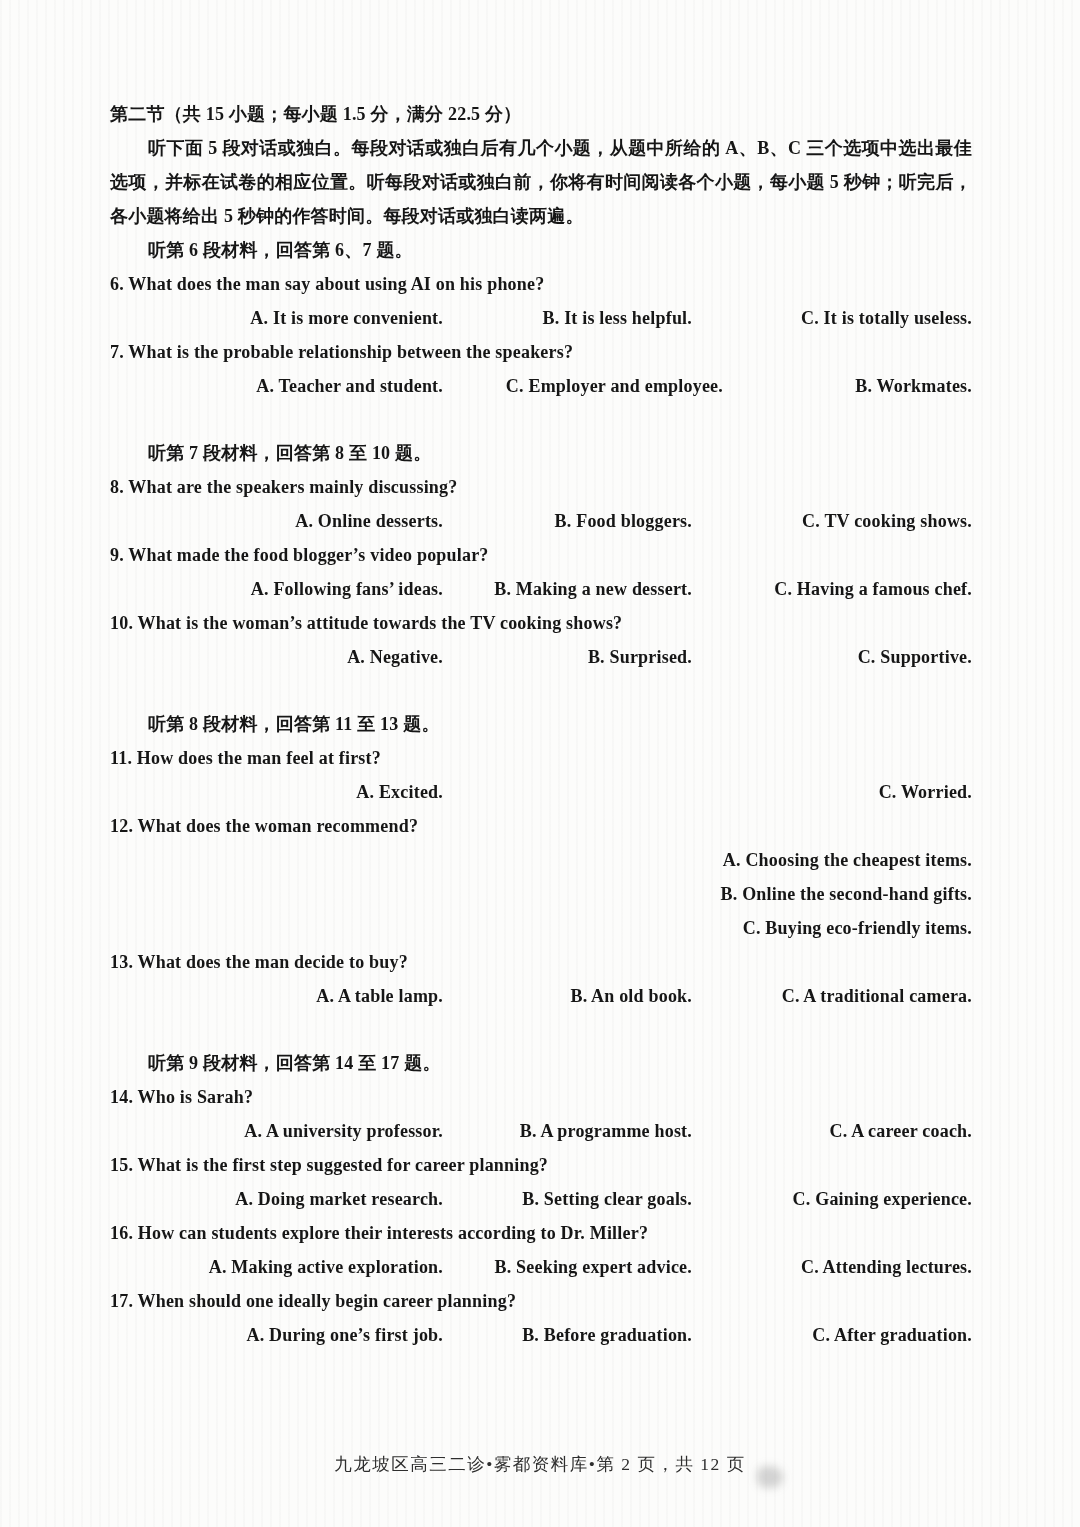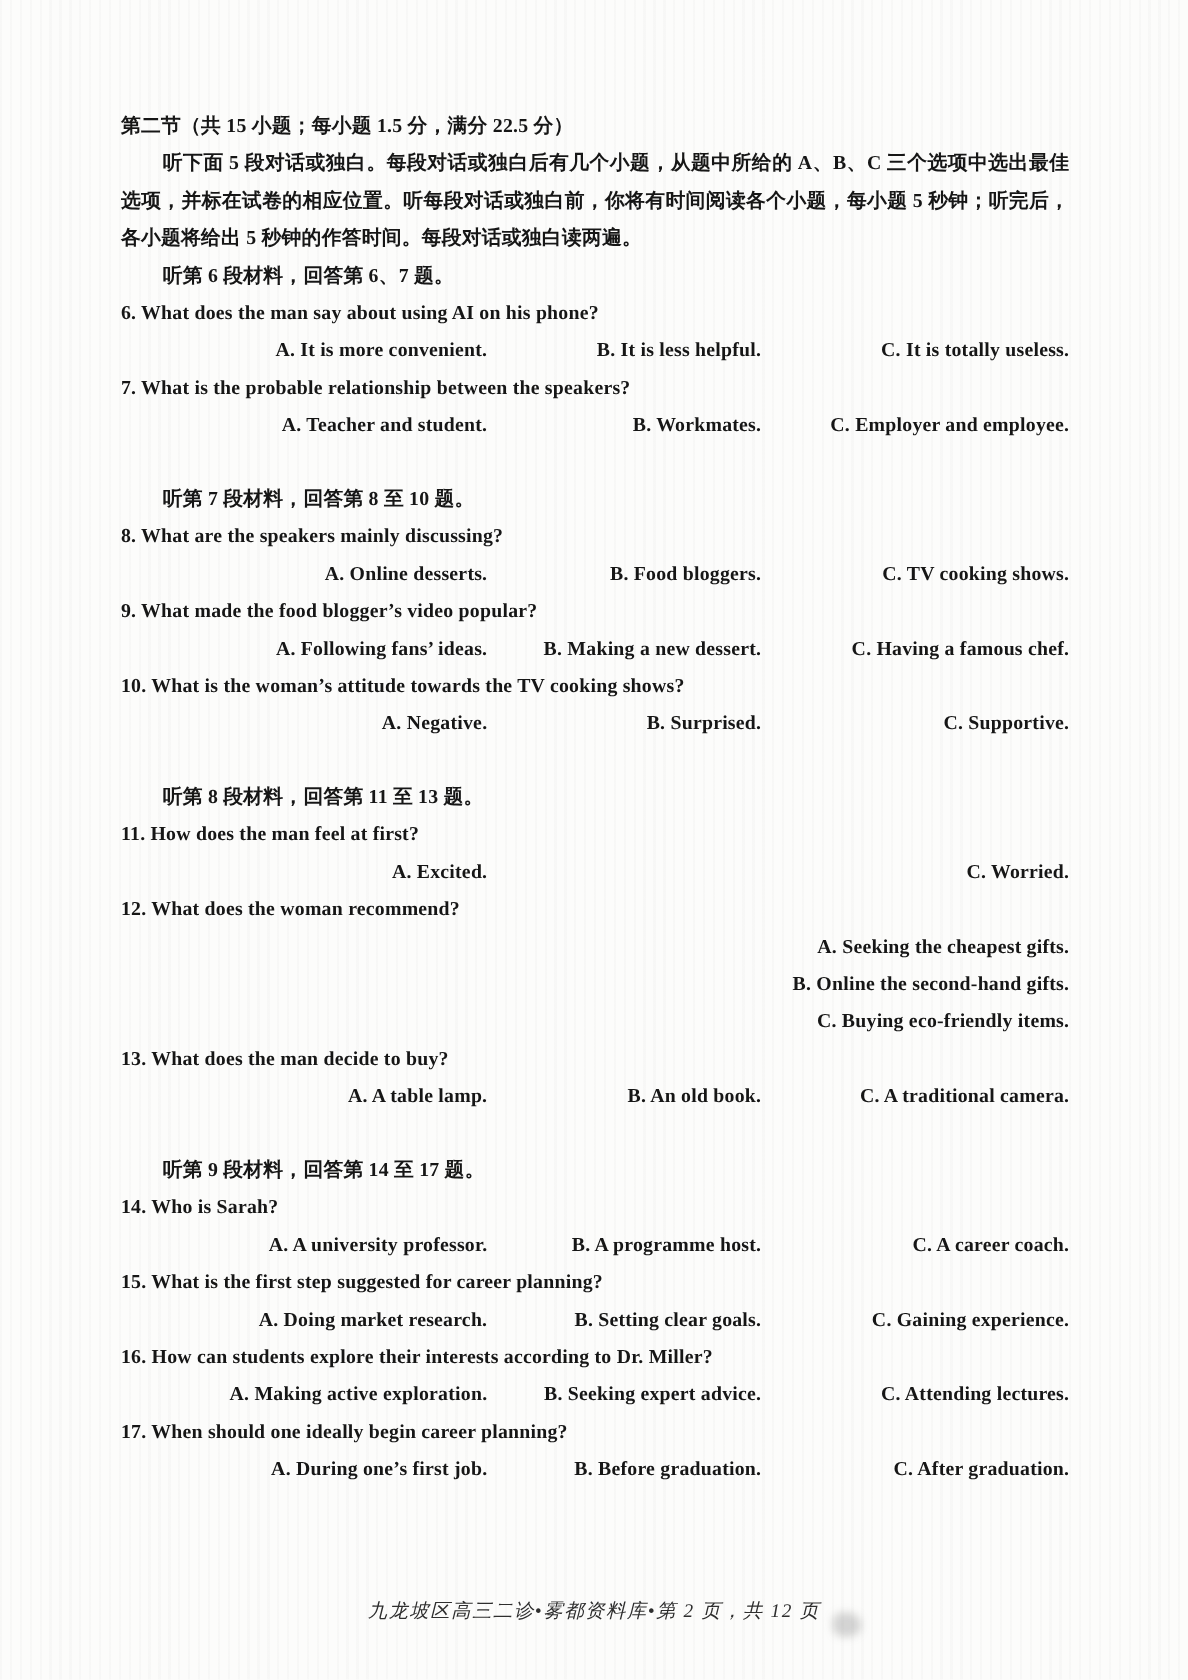--- a/index.html
+++ b/index.html
@@ -68,21 +68,20 @@
   .footer {
     position: absolute;
     left: 0;
     right: 0;
     top: 1452px;
     text-align: center;
     font-size: 17.5px;
     font-weight: 400;
     letter-spacing: 1.5px;
     color: #2e2e2e;
-    font-style: italic;
   }
   .footer-smudge {
     position: absolute;
     left: 757px;
     top: 1466px;
     width: 26px;
     height: 22px;
     background: rgba(90,90,90,0.25);
     filter: blur(4px);
     border-radius: 40% 60% 55% 45%;
@@ -107,22 +106,22 @@
       <span class="opt opt-a">A. It is more convenient.</span>
       <span class="opt opt-b">B. It is less helpful.</span>
       <span class="opt opt-c">C. It is totally useless.</span>
     </div>
   </div>
 
   <div class="question">
     <div class="q-text">7. What is the probable relationship between the speakers?</div>
     <div class="options-row">
       <span class="opt opt-a">A. Teacher and student.</span>
+      <span class="opt opt-c">C. Employer and employee.</span>
       <span class="opt opt-b">B. Workmates.</span>
-      <span class="opt opt-c">C. Employer and employee.</span>
     </div>
   </div>
 
   <div class="material-note material-gap">听第 7 段材料，回答第 8 至 10 题。</div>
 
   <div class="question">
     <div class="q-text">8. What are the speakers mainly discussing?</div>
     <div class="options-row">
       <span class="opt opt-a">A. Online desserts.</span>
       <span class="opt opt-b">B. Food bloggers.</span>
@@ -154,21 +153,21 @@
     <div class="q-text">11. How does the man feel at first?</div>
     <div class="options-row">
       <span class="opt opt-a">A. Excited.</span>
       <span class="opt opt-c">C. Worried.</span>
     </div>
   </div>
 
   <div class="question">
     <div class="q-text">12. What does the woman recommend?</div>
     <div class="options-stacked">
-      <div class="opt">A. Seeking the cheapest gifts.</div>
+      <div class="opt">A. Choosing the cheapest items.</div>
       <div class="opt">B. Online the second-hand gifts.</div>
       <div class="opt">C. Buying eco-friendly items.</div>
     </div>
   </div>
 
   <div class="question">
     <div class="q-text">13. What does the man decide to buy?</div>
     <div class="options-row">
       <span class="opt opt-a">A. A table lamp.</span>
       <span class="opt opt-b">B. An old book.</span>

